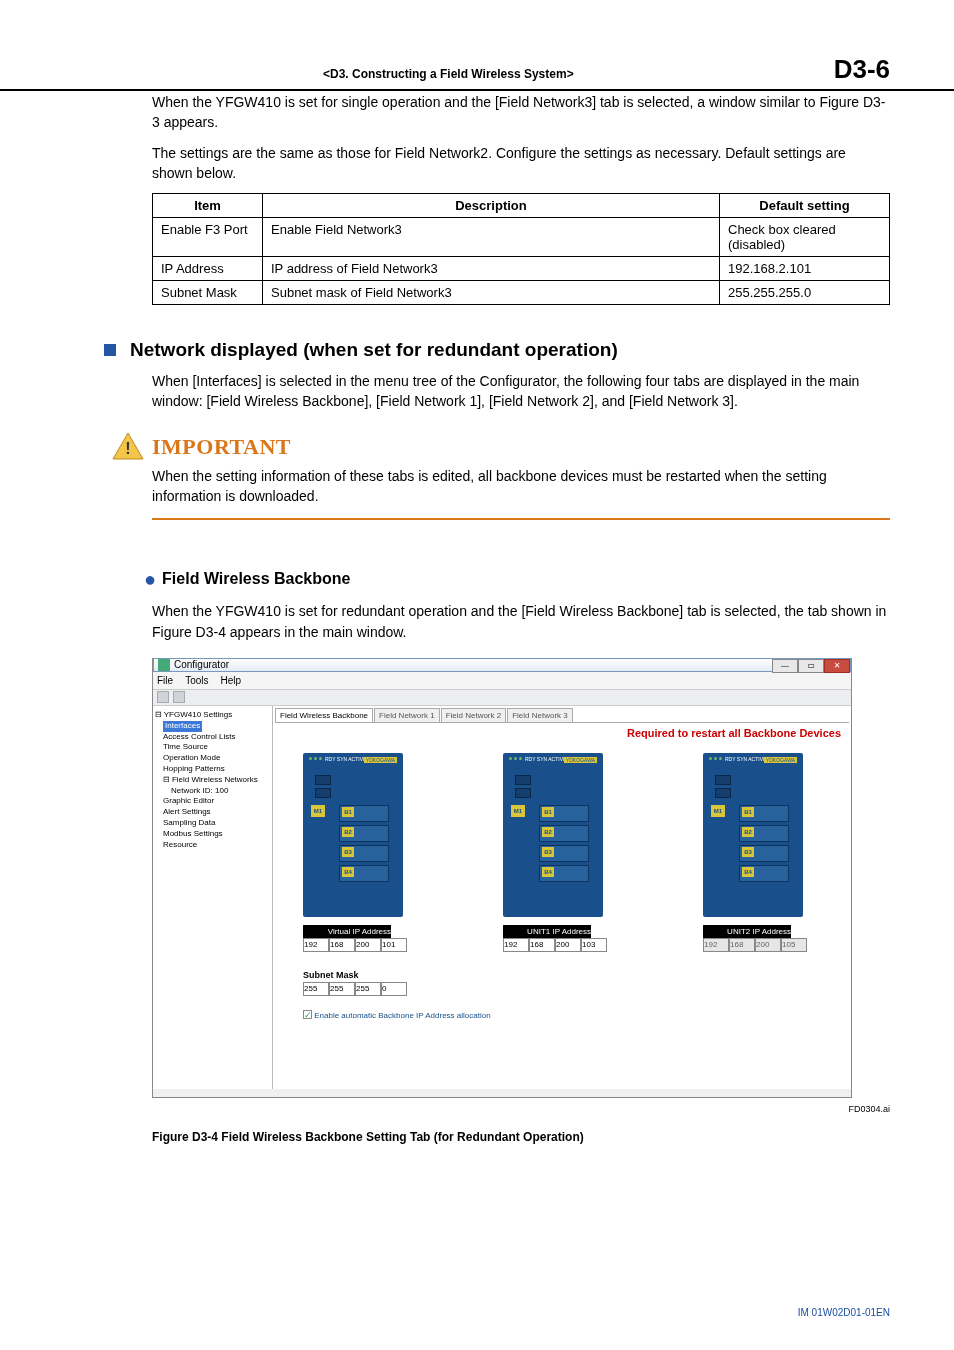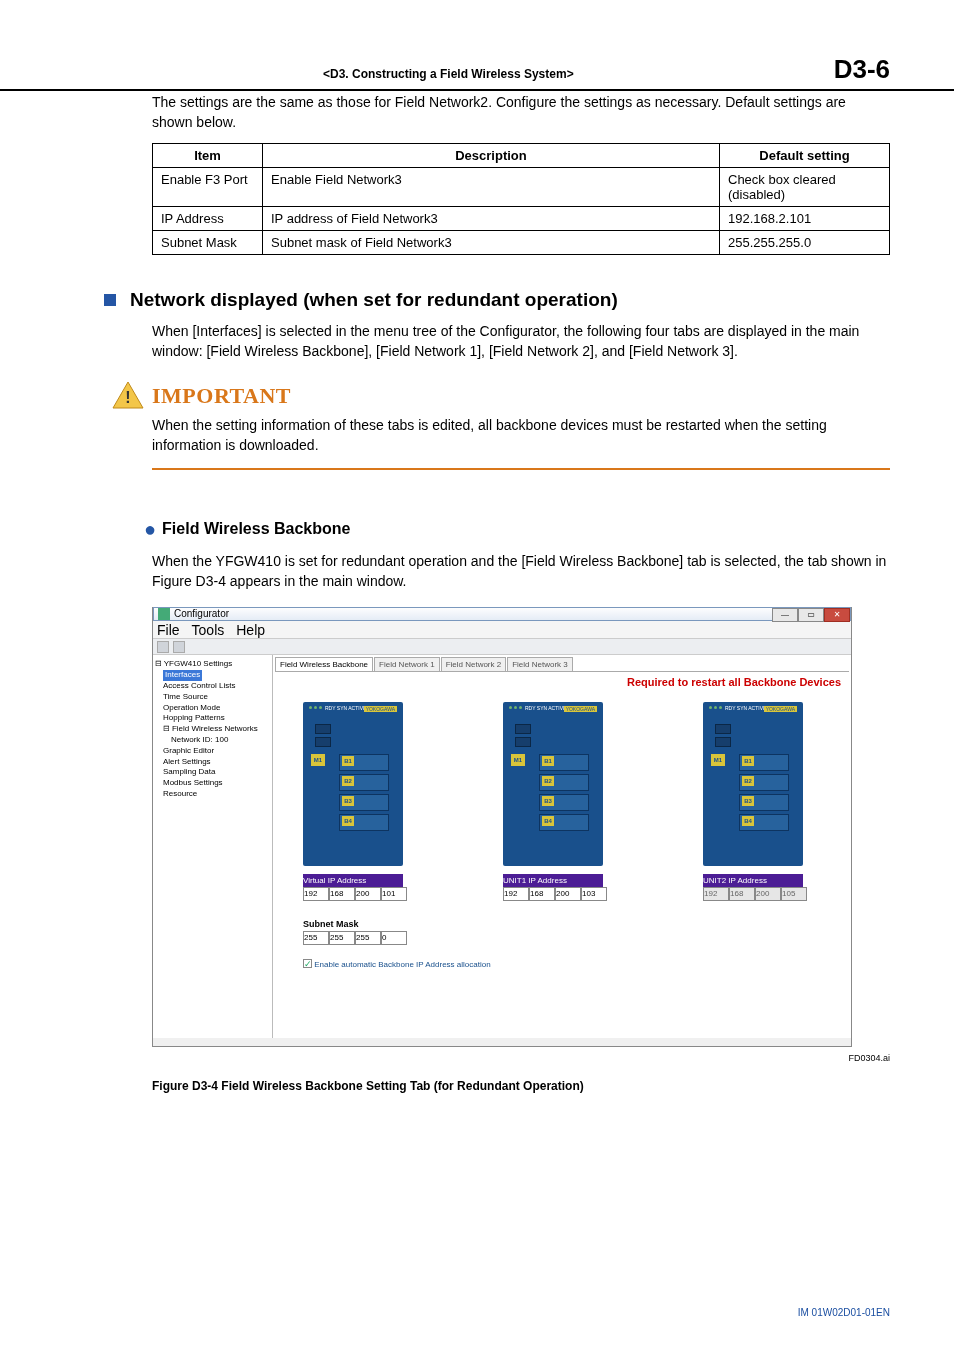--- a/index.html
+++ b/index.html
@@ -139,21 +139,21 @@
     display: flex;
     align-items: flex-start;
     font-size: 10px;
     padding-left: 4px;
   }
   .ss-title .appicon { width:12px;height:12px;background:#4a7; margin-right:4px; }
   .ss-title .wbtns { margin-left:auto; display:flex; }
   .ss-title .wbtn { width:26px;height:14px;border:1px solid #888;background:#e8e8e8;font-size:8px;text-align:center;line-height:12px; }
   .ss-title .wclose{ background:#c84b3f;color:#fff;border-color:#a02e22; }
   .ss-menu {
-    height:18px;background:#f5f5f5;border-bottom:1px solid #ccc;font-size:14px;padding-left:4px;display:flex;align-items:center;gap:12px;
+    height:18px;background:#f5f5f5;border-bottom:1px solid #ccc;font-size:10px;padding-left:4px;display:flex;align-items:center;gap:12px;
   }
   .ss-toolbar{height:16px;background:#eceef1;border-bottom:1px solid #ccc;padding-left:4px;display:flex;align-items:center;gap:4px;}
   .ss-toolbar .tbtn{width:12px;height:12px;background:#d0d4da;border:1px solid #aaa;}
   .ss-body{display:flex;height:calc(100% - 56px);}
   .ss-tree{
     width:120px;background:#fff;border-right:1px solid #bbb;font-size:8px;padding:4px 2px;line-height:1.35;overflow:hidden;
   }
   .ss-tree .sel{background:#3b78d8;color:#fff;padding:0 2px;display:inline-block;}
   .ss-tree .ind1{padding-left:8px;}
   .ss-tree .ind2{padding-left:16px;}
@@ -168,21 +168,21 @@
   .dev-panel .top-dots{position:absolute;top:4px;left:6px;display:flex;gap:2px;}
   .dev-panel .dot{width:3px;height:3px;background:#6fb36f;border-radius:50%;}
   .dev-panel .brand{position:absolute;top:4px;right:6px;font-size:5px;background:#d9c53a;color:#19508c;padding:0 2px;}
   .dev-panel .portcol{position:absolute;top:22px;left:12px;display:flex;flex-direction:column;gap:3px;}
   .dev-panel .portcol .pbox{width:16px;height:10px;background:#163e6c;border:1px solid #0b2746;}
   .dev-panel .slots{position:absolute;top:52px;left:36px;width:50px;}
   .dev-panel .slot{height:17px;background:#27629d;border:1px solid #0d3461;margin-bottom:3px;position:relative;}
   .dev-panel .slot .lbl{position:absolute;left:2px;top:1px;width:12px;height:10px;background:#d9c53a;color:#19508c;font-size:6px;text-align:center;line-height:10px;font-weight:bold;}
   .dev-panel .m1{position:absolute;top:52px;left:8px;width:14px;height:12px;background:#d9c53a;color:#19508c;font-size:6px;text-align:center;line-height:12px;font-weight:bold;}
   .ipblock{margin-top:8px;}
-  .iplabel{background:#4c1d95;color:#fff;font-size:8px;text-align:left;padding:2px 0;width:100px;}
+  .iplabel{background:#000000;color:#fff;font-size:8px;text-align:right;padding:2px 0;width:88px;}
   .ipboxes{display:flex;width:120px;}
   .ipboxes .oc{width:26px;height:14px;border:1px solid #888;font-size:8px;text-align:left;line-height:12px;background:#fff;}
   .ipboxes .oc.ro{background:#e6e6e6;color:#666;}
   .subnet-area{margin:18px 0 0 30px;}
   .extra-text{margin:14px 0 0 30px;font-size:8px;line-height:1.4;}
   .extra-text .cb{width:9px;height:9px;border:1px solid #888;display:inline-block;vertical-align:-1px;background:#fff;position:relative;}
   .extra-text .cb::after{content:"✓";position:absolute;top:-2px;left:0;font-size:9px;color:#2a6;}
   .fig-caption{font-size:12px;font-weight:bold;margin-top:16px;}
   .fig-ref{font-size:9px;text-align:right;margin-top:6px;}
   .footer{
@@ -191,20 +191,21 @@
 </style>
 </head>
 <body>
 
 <div class="page-header">
   <span class="chapter-title">&lt;D3.  Constructing a Field Wireless System&gt;</span>
   <span class="page-num">D3-6</span>
 </div>
 
 <div class="content">
+  <p class="para">When the YFGW410 is set for single operation and the [Field Network3] tab is selected, a window similar to Figure D3-3 appears.</p>
   <p class="para">The settings are the same as those for Field Network2. Configure the settings as necessary. Default settings are shown below.</p>
 
   <table class="settings">
     <tbody>
         <tr>
       <th style="width:110px">Item</th>
       <th>Description</th>
       <th style="width:170px">Default setting</th>
     </tr>
     <tr>

